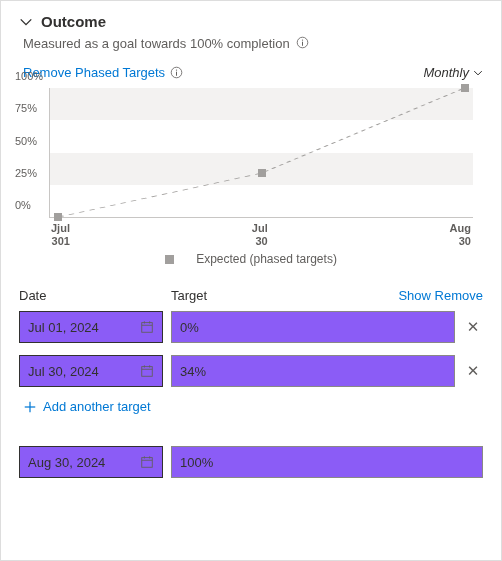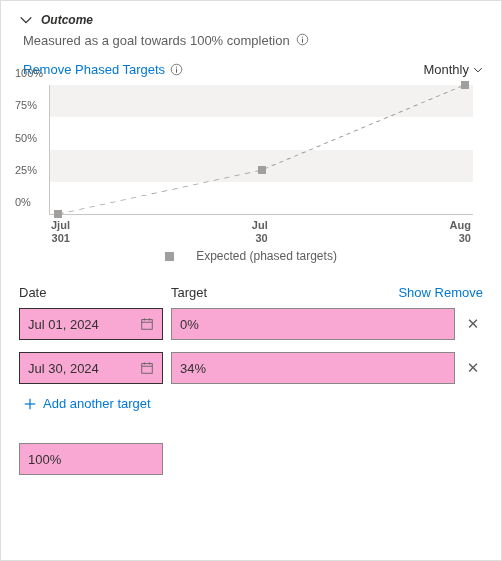--- a/index.html
+++ b/index.html
@@ -23,22 +23,21 @@
       gap: 8px;
       margin-bottom: 6px;
     }
     .chevron {
       width: 14px;
       height: 14px;
       cursor: pointer;
     }
     .section-title {
       font-weight: 600;
-      font-size: 12px;
-      font-style: italic;
+      font-size: 15px;
     }
     .subtitle-row {
       display: flex;
       align-items: flex-start;
       gap: 6px;
       color: #605e5c;
       font-size: 13px;
       margin-left: 4px;
       margin-bottom: 14px;
     }
@@ -63,20 +62,21 @@
       align-items: center;
       gap: 5px;
     }
     .dropdown {
       display: flex;
       align-items: center;
       gap: 4px;
       font-size: 13px;
       color: #323130;
       cursor: pointer;
+      font-style: italic;
     }
     .chart-area {
       position: relative;
       height: 160px;
       margin-left: 30px;
       margin-right: 10px;
       margin-bottom: 4px;
     }
     .chart-grid {
       position: relative;
@@ -167,21 +167,21 @@
       grid-template-columns: 144px 1fr;
     }
     .input-field {
       border: 1px solid #8a8886;
       height: 32px;
       padding: 0 8px;
       font-size: 13px;
       display: flex;
       align-items: center;
       justify-content: space-between;
-      background: #f9a8d4;
+      background: #8b5cf6;
     }
     .input-field.active {
       border: 1px solid #323130;
     }
     .cal-icon {
       width: 14px;
       height: 14px;
       color: #605e5c;
     }
     .remove-x {
@@ -317,16 +317,25 @@
 
 <div class="add-row">
   <svg class="plus-icon" viewBox="0 0 16 16">
       <line x1="8" y1="2" x2="8" y2="14" stroke="#0078d4" stroke-width="1.4"></line>
       <line x1="2" y1="8" x2="14" y2="8" stroke="#0078d4" stroke-width="1.4"></line>
     </svg>
   <span>Add another target</span>
 </div>
 
 <div class="target-row final">
+  <div class="input-field active">
+    <span>Aug 30, 2024</span>
+    <svg class="cal-icon" viewBox="0 0 16 16">
+        <rect x="2" y="3" width="12" height="11" fill="none" stroke="currentColor"></rect>
+        <line x1="2" y1="6" x2="14" y2="6" stroke="currentColor"></line>
+        <line x1="5" y1="1.5" x2="5" y2="4" stroke="currentColor"></line>
+        <line x1="11" y1="1.5" x2="11" y2="4" stroke="currentColor"></line>
+      </svg>
+  </div>
   <div class="input-field">
     <span>100%</span>
   </div>
 </div>
 
 </body></html>

